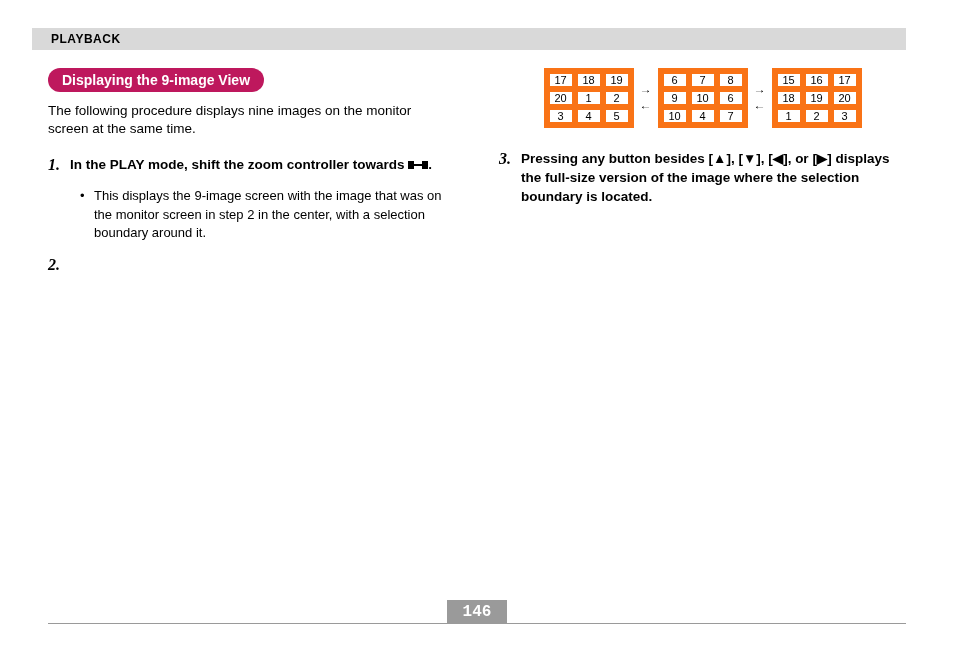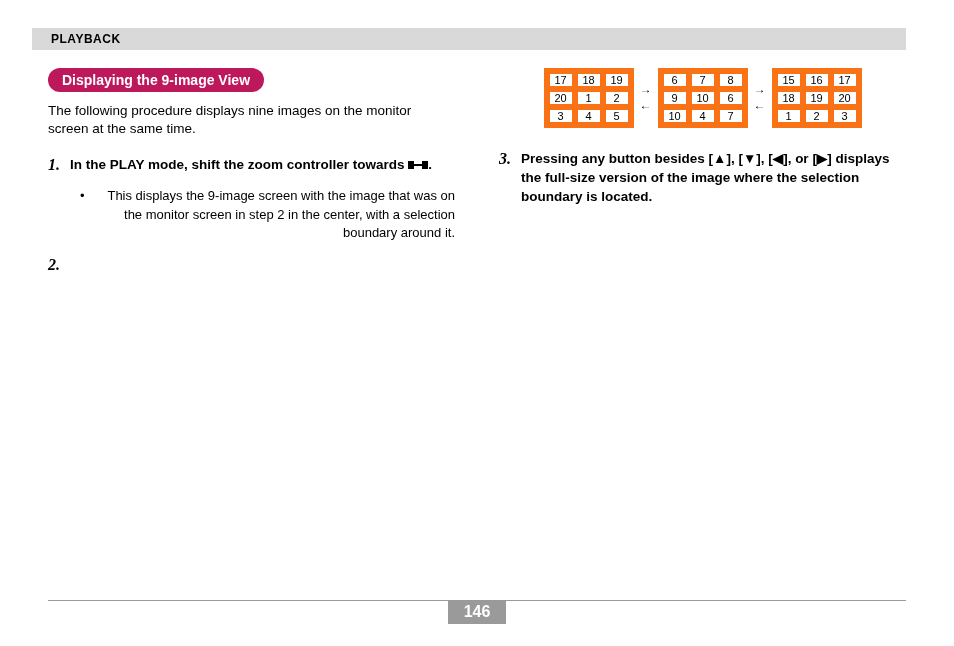--- a/index.html
+++ b/index.html
@@ -43,21 +43,21 @@
   .step-num {
     position: absolute;
     left: 0; top: 0;
     font-weight: bold;
     font-style: italic;
     font-family: Georgia, serif;
     font-size: 16px;
   }
   .step-head { font-weight: bold; line-height: 1.4; }
   .bullets { margin: 10px 0 0 10px; }
-  .bullets li { list-style: none; position: relative; padding-left: 14px; margin-bottom: 10px; line-height: 1.4; font-size: 13px; text-align: right; }
+  .bullets li { list-style: none; position: relative; padding-left: 14px; margin-bottom: 10px; line-height: 1.4; font-size: 13px; }
   .bullets li:before { content: "•"; position: absolute; left: 0; top: 0; }
   .example-label { text-align: center; font-size: 13px; line-height: 1.35; margin-bottom: 12px; }
   .grids {
     display: flex;
     align-items: center;
     justify-content: center;
     gap: 6px;
     margin-bottom: 22px;
   }
   .grid {
@@ -94,21 +94,22 @@
   }
   .zoomout-icon {
     display: inline-block;
     vertical-align: -2px;
   }
   .page-footer {
     position: absolute;
     bottom: 22px;
     left: 48px; right: 48px;
     display: flex;
-    align-items: flex-start;
+    align-items: flex-end;
+    font-family: Liberation Mono, monospace;
   }
   .footer-line { flex: 1; height: 1px; background: #9a9a9a; }
   .page-num {
     background: #9a9a9a;
     color: #fff;
     font-weight: bold;
     padding: 3px 16px;
     font-size: 16px;
   }
   .arrow-glyph { display:inline-block; transform: scale(1,0.8); }

